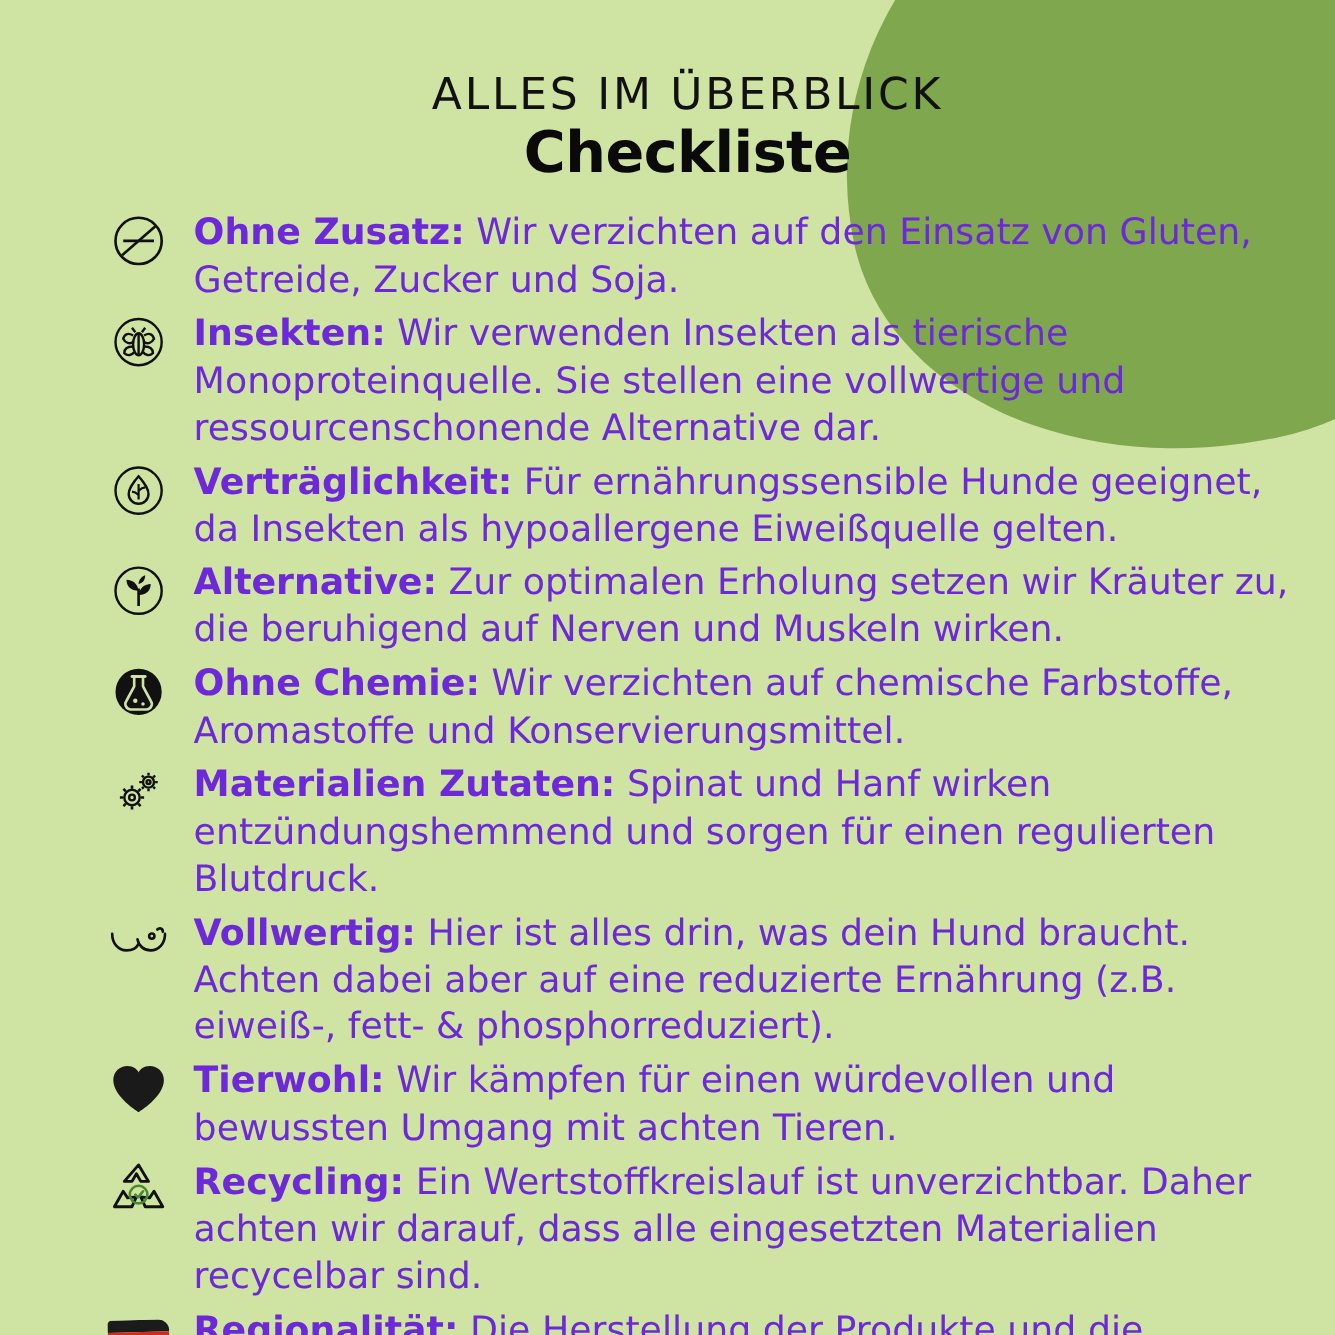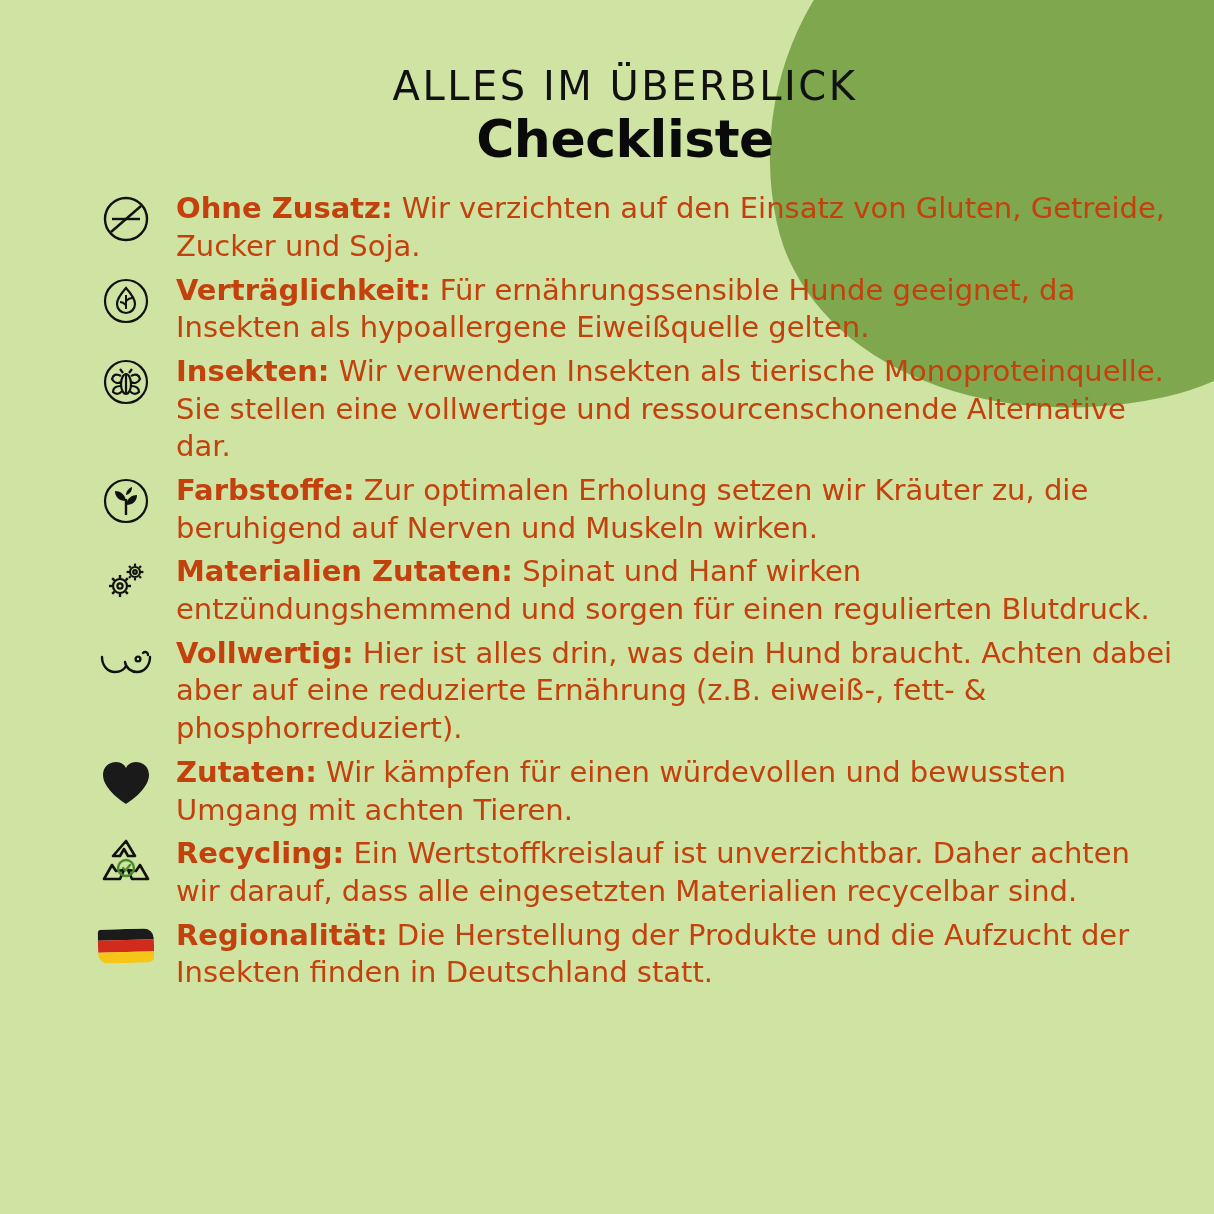--- a/index.html
+++ b/index.html
@@ -85,23 +85,23 @@
     display: flex;
     align-items: center;
     justify-content: center;
     padding-top: 2px;
   }
   .icon-cell svg {
     display: block;
   }
   .text-cell {
     flex: 1 1 auto;
-    font-size: 29px;
+    font-size: 33px;
     line-height: 1.3;
-    color: #c2410c;
+    color: #6d28d9;
     padding-top: 4px;
   }
   .lead {
     font-weight: 700;
   }
 
   
   .flag {
     width: 56px;
     height: 34px;
@@ -134,35 +134,20 @@
     <div class="item">
       <div class="icon-cell">
         <svg width="60" height="60" viewBox="0 0 60 60" fill="none" stroke="#111" stroke-width="2.4">
           <circle cx="30" cy="30" r="21"></circle>
           <line x1="16" y1="30" x2="44" y2="30"></line>
           <line x1="15" y1="43" x2="45" y2="17"></line>
         </svg>
       </div>
       <div class="text-cell">
         <span class="lead">Ohne Zusatz:</span><span> Wir verzichten auf den Einsatz von Gluten, Getreide, Zucker und Soja.</span>
-      </div>
-    </div>
-
-    <div class="item">
-      <div class="icon-cell">
-        <svg width="60" height="60" viewBox="0 0 60 60" fill="none" stroke="#111" stroke-width="2.2">
-          <circle cx="30" cy="30" r="21"></circle>
-          <path d="M30 17c0 0-9 10-9 16a9 9 0 0 0 18 0c0-6-9-16-9-16z"></path>
-          <path d="M30 24v14" stroke-width="2"></path>
-          <path d="M30 30c2-2 4-3 6-3" stroke-width="2"></path>
-          <path d="M30 34c-2-2-4-3-6-3" stroke-width="2"></path>
-        </svg>
-      </div>
-      <div class="text-cell">
-        <span class="lead">Verträglichkeit:</span><span> Für ernährungssensible Hunde geeignet, da Insekten als hypoallergene Eiweißquelle gelten.</span>
       </div>
     </div>
 
     <div class="item">
       <div class="icon-cell">
         <svg width="60" height="60" viewBox="0 0 60 60" fill="none" stroke="#111" stroke-width="2.2">
           <circle cx="30" cy="30" r="21"></circle>
           <ellipse cx="30" cy="32" rx="5" ry="10"></ellipse>
           <line x1="30" y1="22" x2="30" y2="42"></line>
           <path d="M25 24c-5-3-8-1-9 3 2 4 6 5 9 3"></path>
@@ -175,31 +160,60 @@
       </div>
       <div class="text-cell">
         <span class="lead">Insekten:</span><span> Wir verwenden Insekten als tierische Monoproteinquelle. Sie stellen eine vollwertige und ressourcenschonende Alternative dar.</span>
       </div>
     </div>
 
     <div class="item">
       <div class="icon-cell">
         <svg width="60" height="60" viewBox="0 0 60 60" fill="none" stroke="#111" stroke-width="2.2">
           <circle cx="30" cy="30" r="21"></circle>
+          <path d="M30 17c0 0-9 10-9 16a9 9 0 0 0 18 0c0-6-9-16-9-16z"></path>
+          <path d="M30 24v14" stroke-width="2"></path>
+          <path d="M30 30c2-2 4-3 6-3" stroke-width="2"></path>
+          <path d="M30 34c-2-2-4-3-6-3" stroke-width="2"></path>
+        </svg>
+      </div>
+      <div class="text-cell">
+        <span class="lead">Verträglichkeit:</span><span> Für ernährungssensible Hunde geeignet, da Insekten als hypoallergene Eiweißquelle gelten.</span>
+      </div>
+    </div>
+
+    <div class="item">
+      <div class="icon-cell">
+        <svg width="60" height="60" viewBox="0 0 60 60" fill="none" stroke="#111" stroke-width="2.2">
+          <circle cx="30" cy="30" r="21"></circle>
           <path d="M30 44V28" stroke-width="2.4"></path>
           <path d="M30 30c-1-7-6-10-11-10 0 6 4 10 11 10z" fill="#111" stroke="none"></path>
           <path d="M30 34c1-7 6-10 11-10 0 6-4 10-11 10z" fill="#111" stroke="none"></path>
           <path d="M30 24c0-4 3-7 6-8 0 4-2 7-6 8z" fill="#111" stroke="none"></path>
         </svg>
       </div>
       <div class="text-cell">
-        <span class="lead">Farbstoffe:</span><span> Zur optimalen Erholung setzen wir Kräuter zu, die beruhigend auf Nerven und Muskeln wirken.</span>
-      </div>
-    </div>
-
+        <span class="lead">Alternative:</span><span> Zur optimalen Erholung setzen wir Kräuter zu, die beruhigend auf Nerven und Muskeln wirken.</span>
+      </div>
+    </div>
+
+    <div class="item">
+      <div class="icon-cell">
+        <svg width="60" height="60" viewBox="0 0 60 60">
+          <circle cx="30" cy="30" r="21" fill="#111"></circle>
+          <path d="M26 16h8v9l7 13a5 5 0 0 1-4 8H23a5 5 0 0 1-4-8l7-13v-9z" fill="none" stroke="#cfe3a3" stroke-width="2.4"></path>
+          <line x1="24" y1="16" x2="36" y2="16" stroke="#cfe3a3" stroke-width="2.6" stroke-linecap="round"></line>
+          <circle cx="27" cy="38" r="2" fill="#cfe3a3"></circle>
+          <circle cx="34" cy="41" r="1.6" fill="#cfe3a3"></circle>
+        </svg>
+      </div>
+      <div class="text-cell">
+        <span class="lead">Ohne Chemie:</span><span> Wir verzichten auf chemische Farbstoffe, Aromastoffe und Konservierungsmittel.</span>
+      </div>
+    </div>
 
     <div class="item">
       <div class="icon-cell">
         <svg width="60" height="60" viewBox="0 0 60 60" fill="none" stroke="#111" stroke-width="2.2">
           <g transform="translate(24,34)">
             <circle cx="0" cy="0" r="7"></circle>
             <circle cx="0" cy="0" r="2.6"></circle>
             <g stroke-width="2.4">
               <line x1="0" y1="-11" x2="0" y2="-8"></line>
               <line x1="0" y1="8" x2="0" y2="11"></line>
@@ -246,21 +260,21 @@
       </div>
     </div>
 
     <div class="item">
       <div class="icon-cell">
         <svg width="58" height="52" viewBox="0 0 58 52">
           <path d="M29 47S6 33 6 18C6 10 12 5 19 5c5 0 9 3 10 6 1-3 5-6 10-6 7 0 13 5 13 13 0 15-23 29-23 29z" fill="#1a1a1a"></path>
         </svg>
       </div>
       <div class="text-cell">
-        <span class="lead">Zutaten:</span><span> Wir kämpfen für einen würdevollen und bewussten Umgang mit achten Tieren.</span>
+        <span class="lead">Tierwohl:</span><span> Wir kämpfen für einen würdevollen und bewussten Umgang mit achten Tieren.</span>
       </div>
     </div>
 
     <div class="item">
       <div class="icon-cell">
         <svg width="60" height="58" viewBox="0 0 60 58" fill="none" stroke="#111" stroke-width="2.6" stroke-linejoin="round">
           <path d="M30 6l9 15h-7l-4-7-4 7h-7z"></path>
           <path d="M8 44l8-14 4 6 8-1-4 9z"></path>
           <path d="M52 44l-8-14-4 6-8-1 4 9z"></path>
           <circle cx="30" cy="33" r="8" stroke="#4a8b2c" stroke-width="2.4"></circle>

